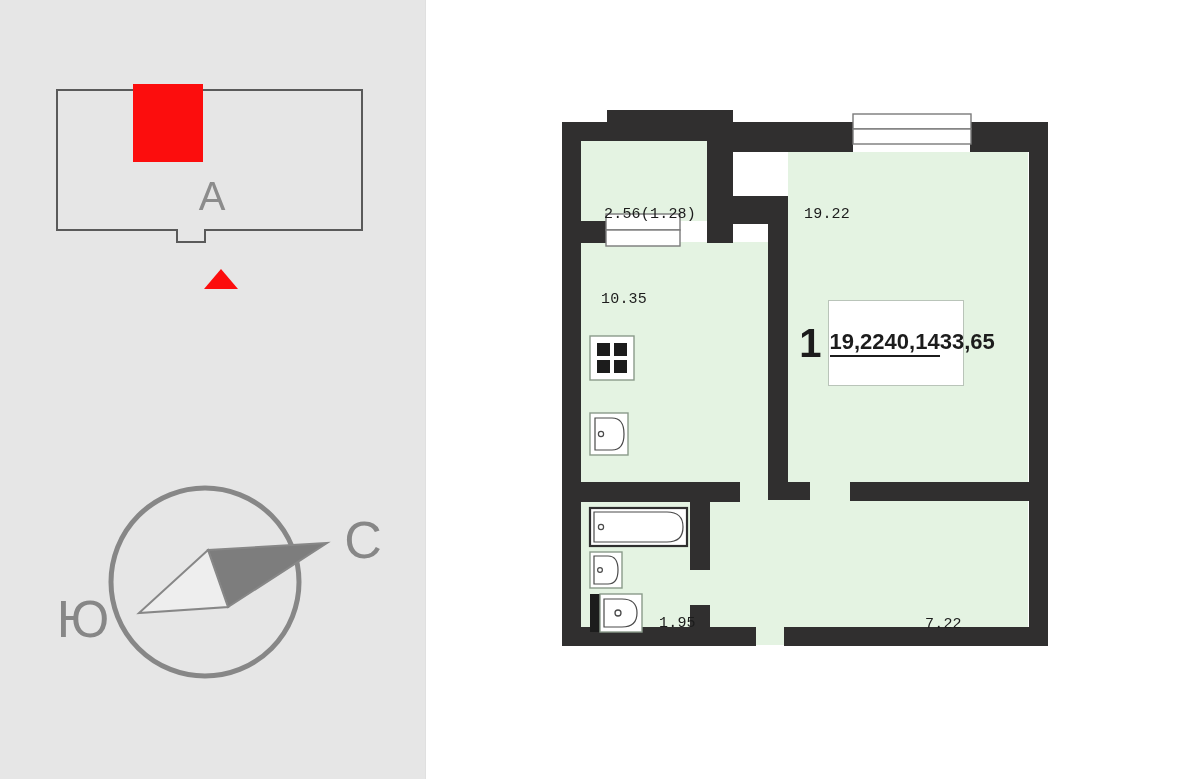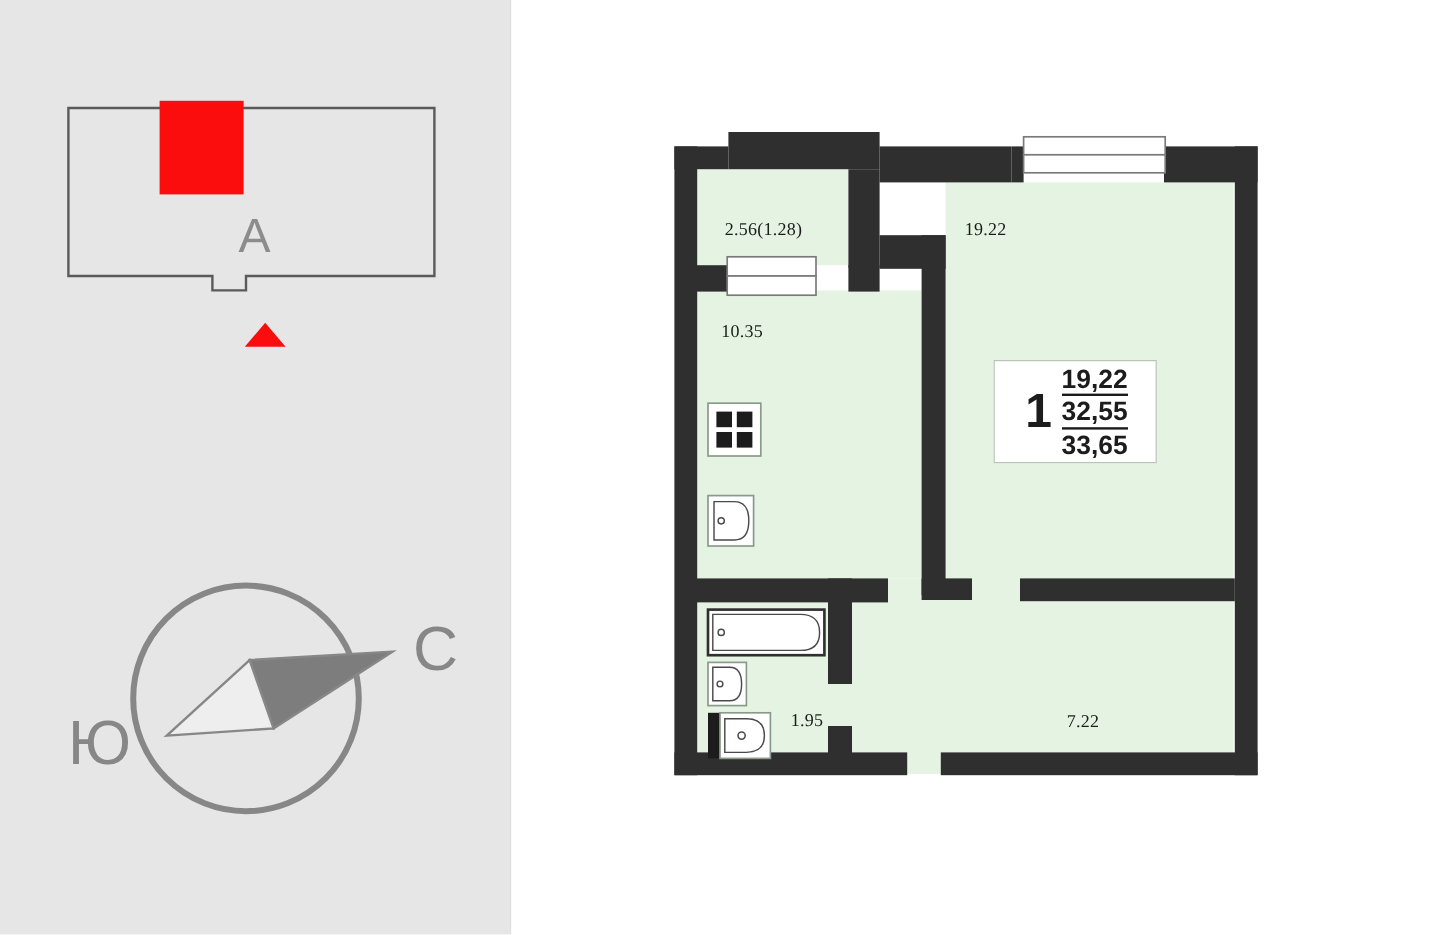--- a/index.html
+++ b/index.html
@@ -54,25 +54,26 @@
   
   #floorplan {
     position: absolute;
     left: 540px;
     top: 100px;
     width: 530px;
     height: 580px;
   }
   .fp-label {
     position: absolute;
-    font-family: Liberation Serif, serif;
+    font-family: Liberation Mono, monospace;
     font-size: 15px;
     color: #1c1c1c;
     white-space: nowrap;
     letter-spacing: 0.2px;
+    margin-top: 22px;
   }
   
   #area-stamp {
     position: absolute;
     left: 828px;
     top: 300px;
     width: 136px;
     height: 86px;
     background: #ffffff;
     border: 1px solid #b9c4b9;
@@ -85,21 +86,21 @@
     font-family: "Liberation Sans", sans-serif;
     font-size: 40px;
     font-weight: bold;
     color: #1c1c1c;
     line-height: 1;
     margin-right: 8px;
     margin-left: 2px;
   }
   #area-stamp .stack {
     display: flex;
-    flex-direction: column;
+    flex-direction: row;
     align-items: stretch;
     font-family: "Liberation Sans", sans-serif;
     font-size: 22px;
     font-weight: bold;
     color: #1c1c1c;
     line-height: 1.16;
   }
   #area-stamp .stack span {
     text-align: center;
   }
@@ -241,24 +242,24 @@
         <path d="M64,499 L82,499 Q97,499 97,513 Q97,527 82,527 L64,527 Z" fill="#ffffff" stroke="#4a4a4a" stroke-width="1.2"></path>
         <circle cx="78" cy="513" r="3" fill="none" stroke="#4a4a4a" stroke-width="1.3"></circle>
       </g>
     </g>
   </svg>
 
   <div class="fp-label" style="left:604px;top:184px;">2.56(1.28)</div>
   <div class="fp-label" style="left:804px;top:184px;text-align:center;">19.22</div>
   <div class="fp-label" style="left:601px;top:269px;">10.35</div>
   <div class="fp-label" style="left:659px;top:593px;">1.95</div>
-  <div class="fp-label" style="left:889px;top:594px;">7.22</div>
+  <div class="fp-label" style="left:925px;top:594px;">7.22</div>
 
   <div id="area-stamp">
     <div class="rooms">1</div>
     <div class="stack">
       <span class="ul">19,22</span>
-      <span class="ul">32,55</span>
+      <span class="ul">40,14</span>
       <span>33,65</span>
     </div>
   </div>
 
 </div>
 
 </body></html>

